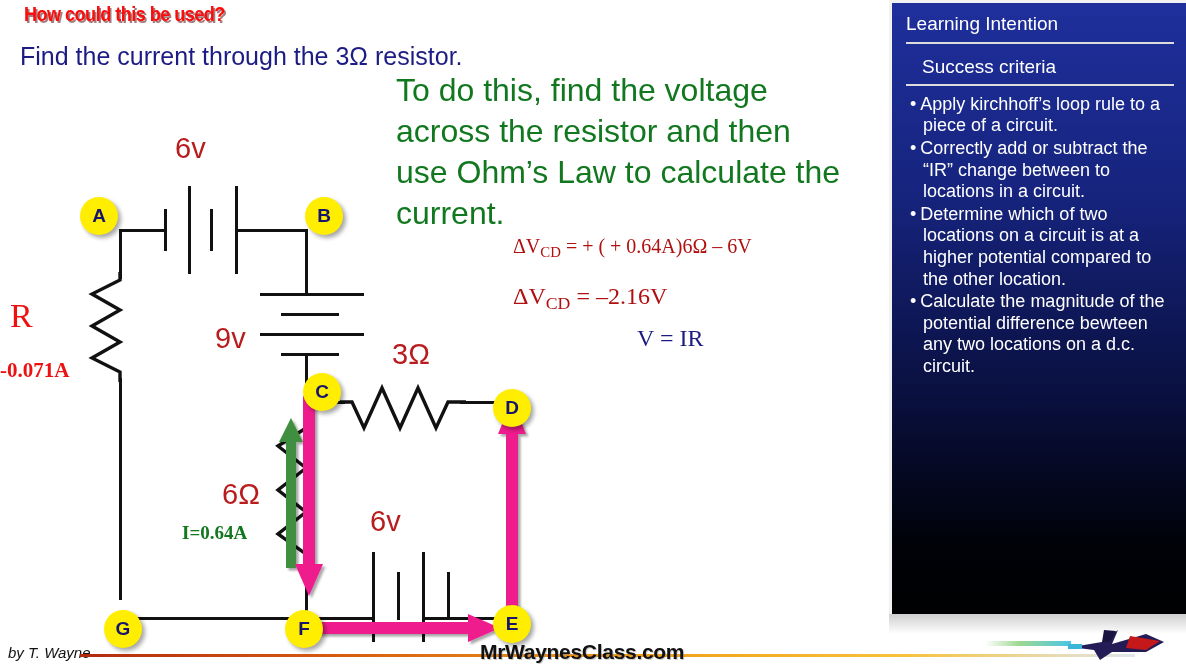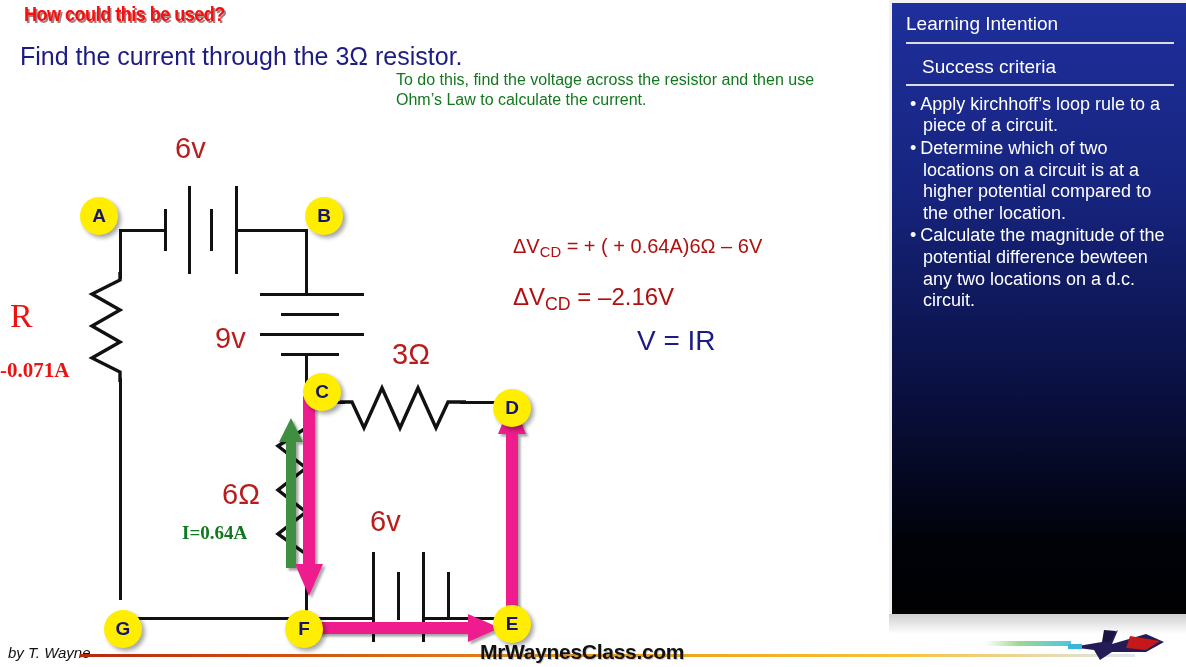--- a/index.html
+++ b/index.html
@@ -19,32 +19,32 @@
     letter-spacing:-0.6px;transform:scaleX(0.86);transform-origin:left center;
     text-shadow:2px 2px 0 rgba(90,20,20,0.55);
     white-space:nowrap;
   }
   .subtitle{
     position:absolute;left:20px;top:42px;
     font-size:25px;color:#1c1c84;white-space:nowrap;
   }
   .green-note{
     position:absolute;left:396px;top:70px;width:448px;
-    font-size:16px;color:#12781f;line-height:1.28;
+    font-size:32px;color:#12781f;line-height:1.28;
   }
 
   
   .eq{
     position:absolute;
-    font-family:Liberation Sans, sans-serif;
+    font-family:Liberation Serif, serif;
     text-align:right;
   }
   .eq1{left:513px;top:235px;font-size:20px;color:#b01010;white-space:nowrap;}
   .eq2{left:513px;top:283px;font-size:24px;color:#b01010;white-space:nowrap;}
-  .eq3{left:637px;top:325px;font-size:28px;color:#1c1c84;white-space:nowrap;}
+  .eq3{left:637px;top:325px;font-size:24px;color:#1c1c84;white-space:nowrap;}
   .eq .sub{font-size:0.74em;vertical-align:-0.28em;}
 
   
   .wire{position:absolute;background:#111;}
   .wh{height:3px;}
   .wv{width:3px;}
   .plate{position:absolute;background:#111;}
 
   .label{position:absolute;color:#b91c1c;font-size:29px;white-space:nowrap;}
   .label-om{font-size:29px;}
@@ -224,20 +224,21 @@
   <div class="node" style="left:104px;top:610px;">G</div>
 
   <div class="sidebar">
     <div class="sb-pad">
       <div class="sb-h">Learning Intention</div>
       <div class="sb-rule"></div>
       <div class="sb-h2">Success criteria</div>
       <div class="sb-rule"></div>
       <ul class="sb-list">
         <li>Apply kirchhoff’s loop rule to a piece of a circuit.</li>
+        <li>Correctly add or subtract the “IR” change between to locations in a circuit.</li>
         <li>Determine which of two locations on a circuit is at a higher potential compared to the other location.</li>
         <li>Calculate the magnitude of the potential difference bewteen any two locations on a d.c. circuit.</li>
       </ul>
     </div>
   </div>
   <div class="topband"></div>
 
   <div class="byline">by T. Wayne</div>
   <div class="footrule"></div>
   <div class="site">MrWaynesClass.com</div>

